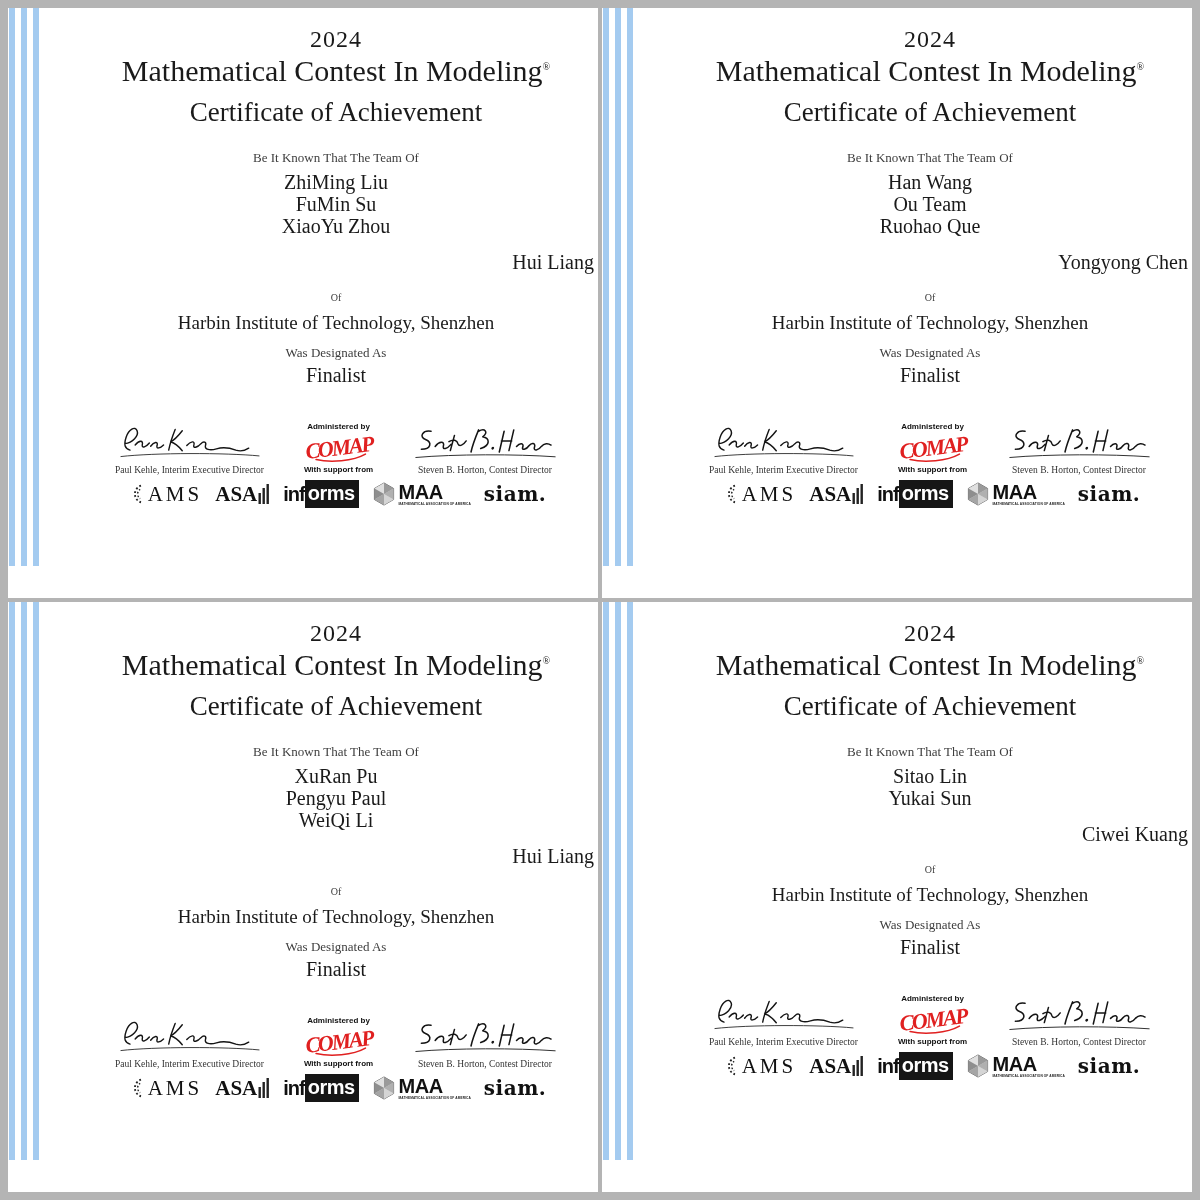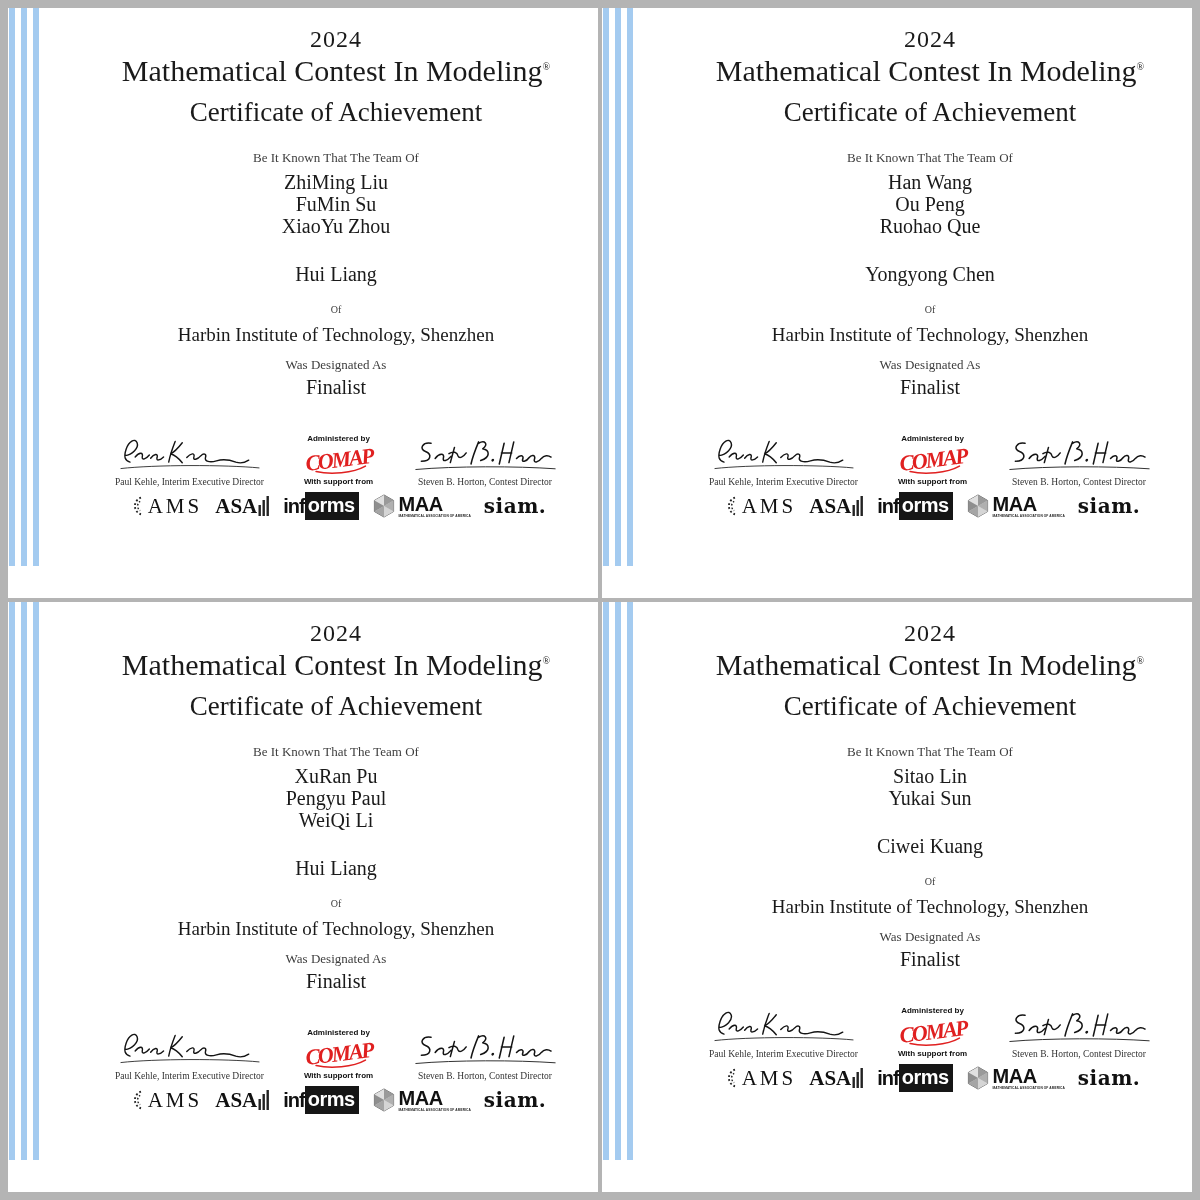--- a/index.html
+++ b/index.html
@@ -34,21 +34,21 @@
     left:70px;right:4px;top:0;
     text-align:center;
   }
   .year{margin-top:18px;font-size:24px;line-height:1.15;letter-spacing:1px;}
   .title{font-size:30px;line-height:1.15;white-space:nowrap;}
   .title .reg{font-size:10px;vertical-align:super;}
   .subtitle{margin-top:9px;font-size:27px;line-height:1.15;}
   .intro{margin-top:22px;font-size:13px;color:#3d3d3d;}
   .names{margin-top:5px;}
   .name{font-size:20px;line-height:22px;}
-  .advisor{margin-top:26px;font-size:20px;line-height:22px;}
+  .advisor{margin-top:14px;font-size:20px;line-height:22px;text-align:right;}
   .of{margin-top:19px;font-size:10px;color:#3d3d3d;}
   .institution{margin-top:9px;font-size:19px;line-height:22px;}
   .designated{margin-top:11px;font-size:13px;color:#3d3d3d;}
   .finalist{margin-top:3px;font-size:20px;line-height:22px;}
   .sigrow{
     margin-top:36px;
     display:flex;align-items:flex-end;justify-content:center;gap:26px;
   }
   .sig{display:flex;flex-direction:column;align-items:center;}
   .sig svg{display:block;}
@@ -168,21 +168,21 @@
 
   <div class="cert">
     <div class="stripes"></div>
     <div class="content">
       <div class="year">2024</div>
       <div class="title"><span>Mathematical Contest In Modeling</span><span class="reg">®</span></div>
       <div class="subtitle">Certificate of Achievement</div>
       <div class="intro">Be It Known That The Team Of</div>
       <div class="names">
         <div class="name">Han Wang</div>
-        <div class="name">Ou Peng</div>
+        <div class="name">Ou Team</div>
         <div class="name">Ruohao Que</div>
       </div>
       <div class="advisor">Yongyong Chen</div>
       <div class="of">Of</div>
       <div class="institution">Harbin Institute of Technology, Shenzhen</div>
       <div class="designated">Was Designated As</div>
       <div class="finalist">Finalist</div>
 
       <div class="sigrow">
         <div class="sig">

